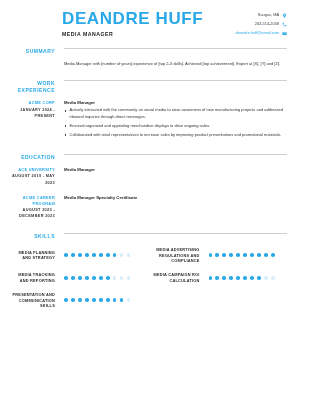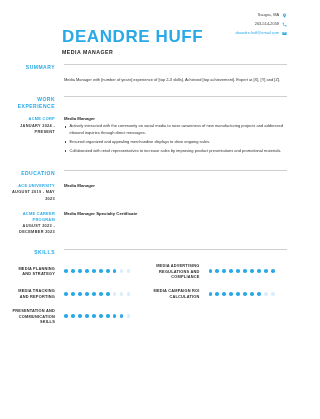--- a/index.html
+++ b/index.html
@@ -8,21 +8,21 @@
     font-family:"Liberation Sans", sans-serif;
     background:#ffffff;
     color:#2b2b2b;
     font-size:4px;
     -webkit-font-smoothing:antialiased;
   }
   .page { position:relative; width:297px; height:419px; padding:0; overflow:hidden; }
 
   
   .header { display:flex; align-items:flex-start; padding:9px 10px 0 10px; }
-  .header-main { flex:1; padding-left:52px;margin-top:18px; }
+  .header-main { flex:1; padding-left:52px; }
   .name {
     color:#29a9e8;
     font-size:17px;
     font-weight:bold;
     letter-spacing:0.6px;
     line-height:19px;
     white-space:nowrap;
   }
   .job-title {
     color:#222222;

